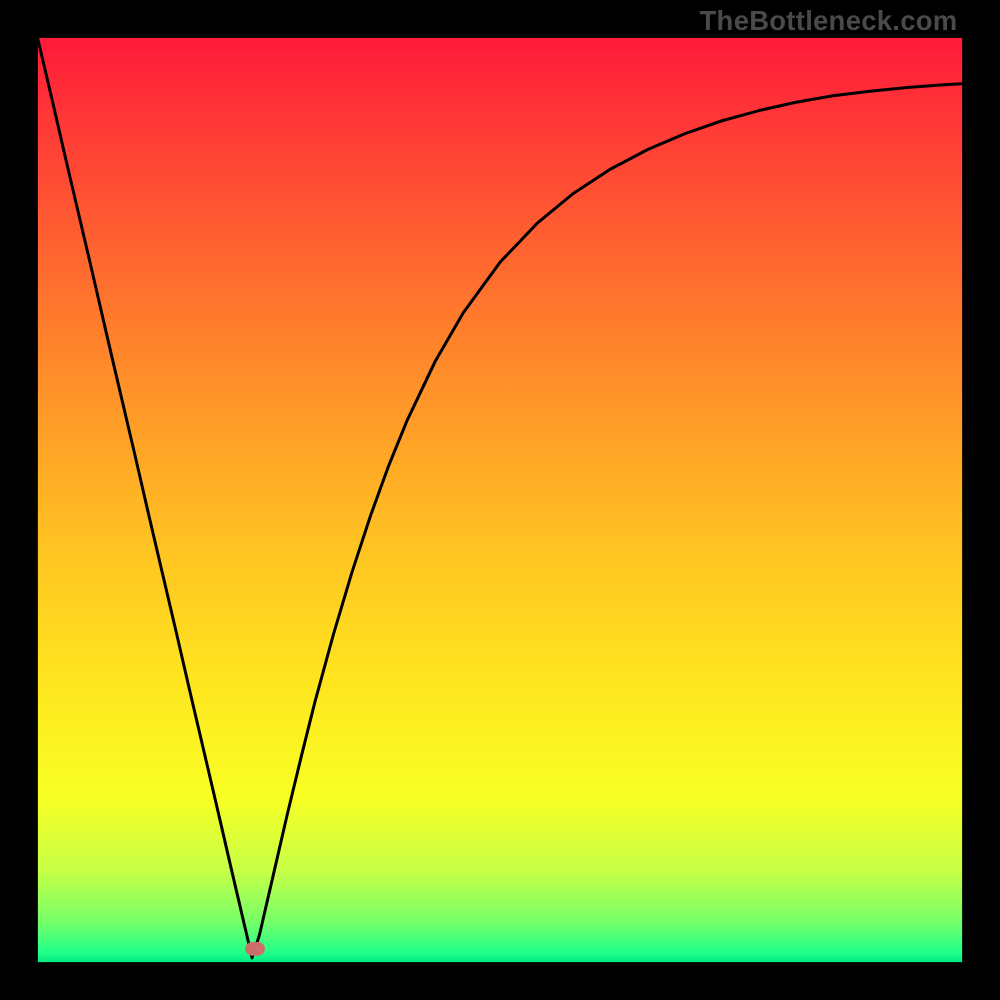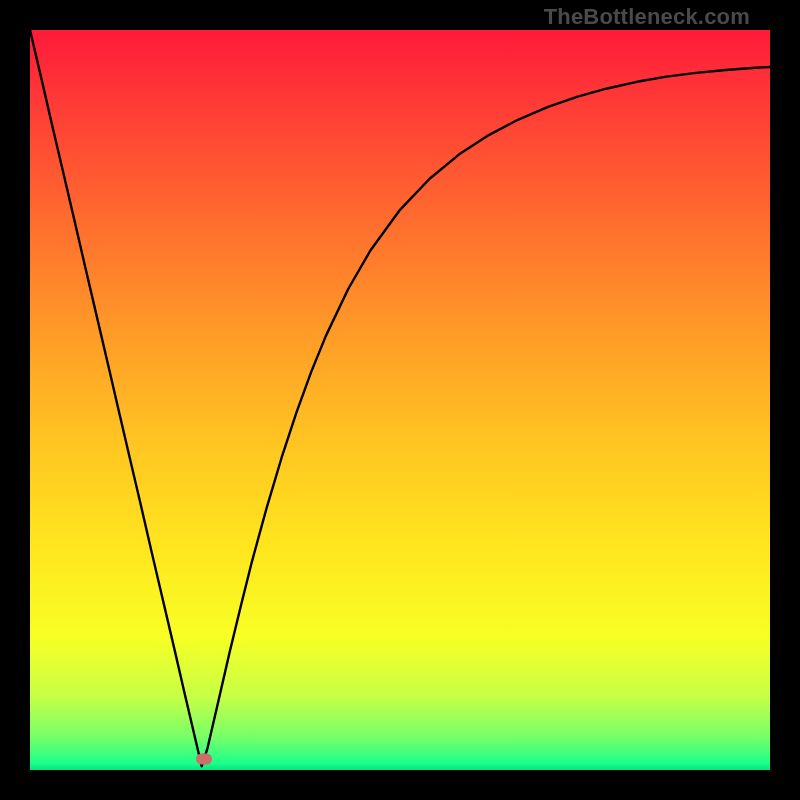--- a/index.html
+++ b/index.html
@@ -28,21 +28,21 @@
   .gradient-bg {
     position: absolute;
     left: 0;
     top: 0;
     width: 100%;
     height: 100%;
   }
   .watermark {
     position: absolute;
     top: 4px;
-    right: 50px;
+    right: 34px;
     font-size: 22px;
     font-weight: bold;
     color: #4a4a4a;
     letter-spacing: 0.2px;
     text-align: center;
   }
   svg.curve {
     position: absolute;
     left: 0;
     top: 0;

